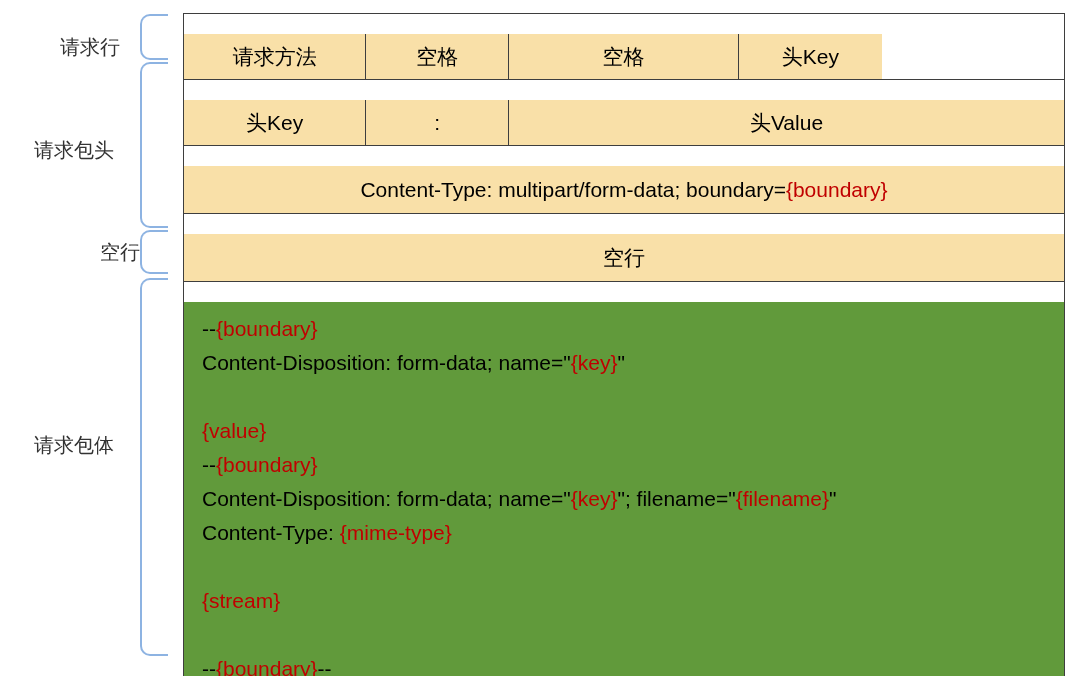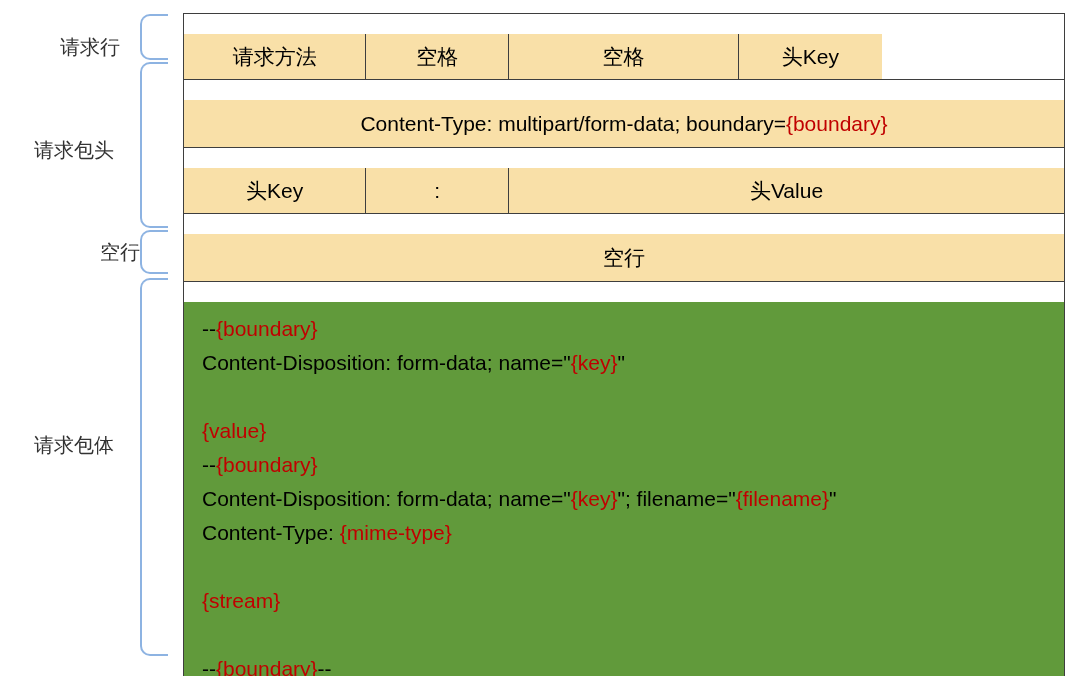--- a/index.html
+++ b/index.html
@@ -93,31 +93,31 @@
 
   <div class="diagram">
 
     <div class="row row1">
       <div class="cell">请求方法</div>
       <div class="cell">空格</div>
       <div class="cell">空格</div>
       <div class="cell">头Key</div>
     </div>
 
+    <div class="row row2">
+      <div class="cell">头Key</div>
+      <div class="cell">:</div>
+      <div class="cell">头Value</div>
+    </div>
+
     <div class="row row3 ct-row">
       <div class="cell">
         <span class="prefix">Content-Type: multipart/form-data; boundary=</span>
           <span class="red">{boundary}</span>
       </div>
-    </div>
-
-    <div class="row row2">
-      <div class="cell">头Key</div>
-      <div class="cell">:</div>
-      <div class="cell">头Value</div>
     </div>
 
 
     <div class="row row5">
       <div class="cell">空行</div>
     </div>
 
     <div class="row body-row"><span class="line"><span>--</span><span class="red">{boundary}</span></span><span class="line"><span>Content-Disposition: form-data; name="</span><span class="red">{key}</span><span>"</span></span><span class="line"> </span><span class="line red">{value}</span><span class="line"><span>--</span><span class="red">{boundary}</span></span><span class="line"><span>Content-Disposition: form-data; name="</span><span class="red">{key}</span><span>"; filename="</span><span class="red">{filename}</span><span>"</span></span><span class="line"><span>Content-Type: </span><span class="red">{mime-type}</span></span><span class="line"> </span><span class="line red">{stream}</span><span class="line"> </span><span class="line"><span>--</span><span class="red">{boundary}</span><span>--</span></span></div>
 
   </div>

